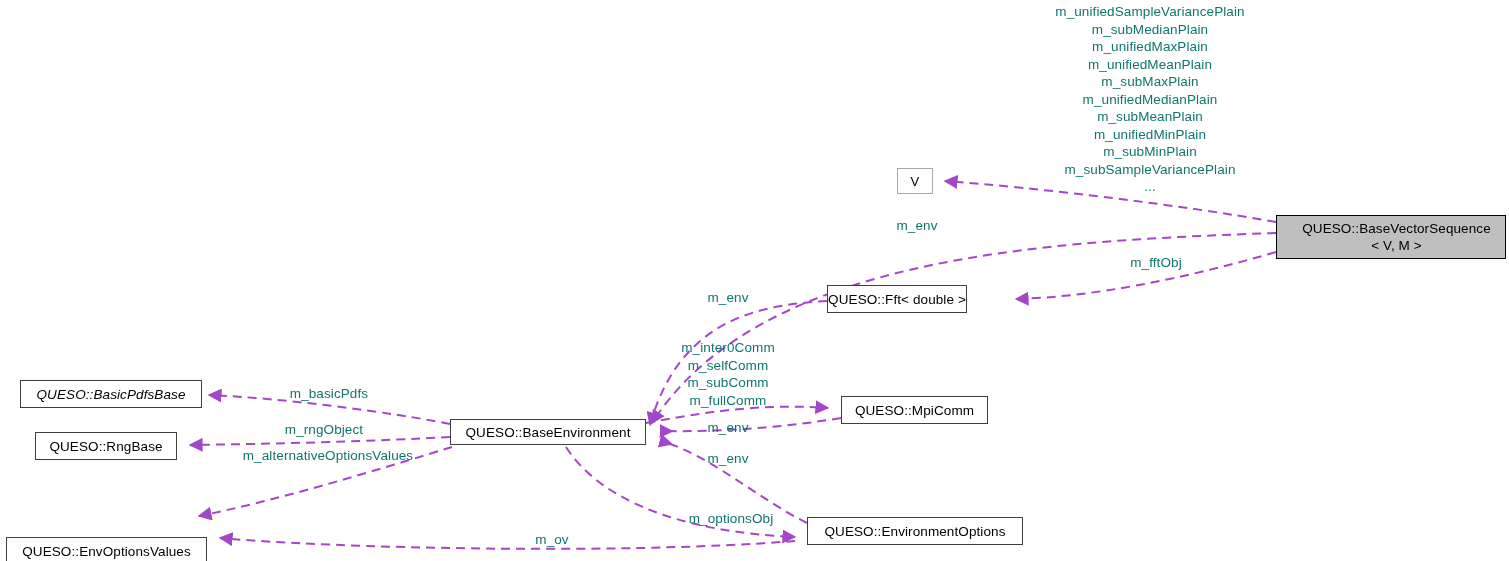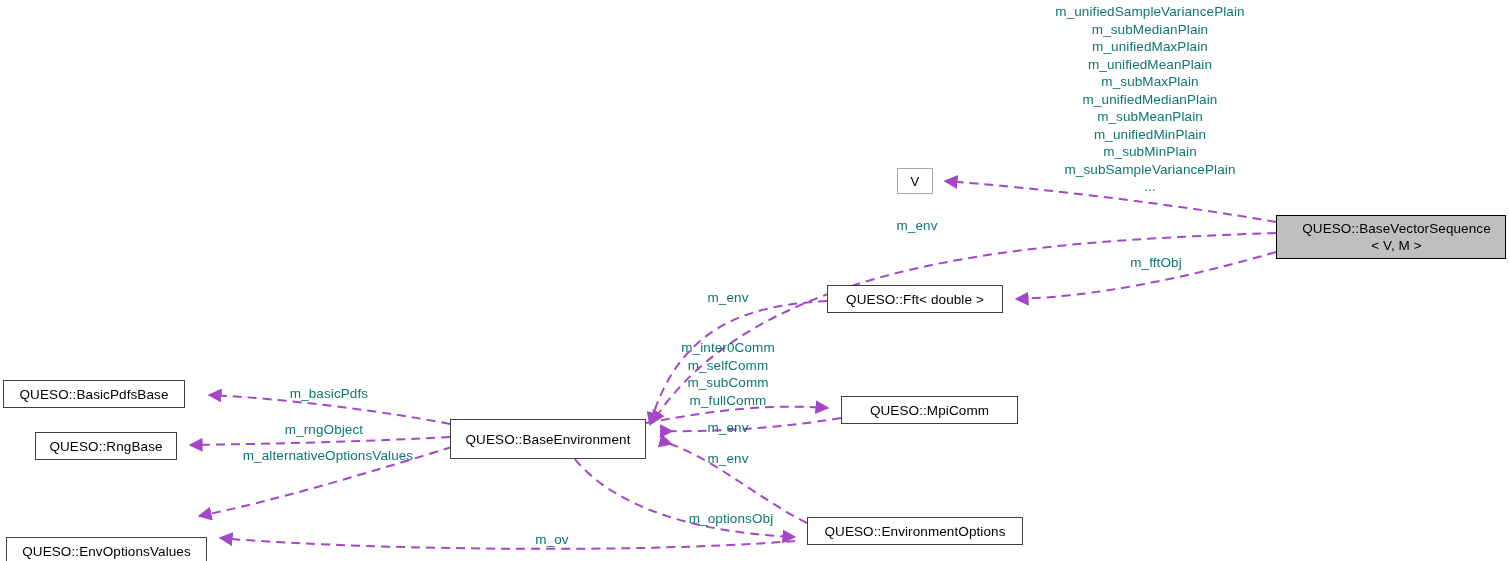--- a/index.html
+++ b/index.html
@@ -98,27 +98,27 @@
 
       <path d="M 795 541 C 620 555 330 548 220 538" marker-end="url(#arrowR)"></path>
     </g>
   </svg>
 
   <div class="node focus" style="left:1276px;top:215px;width:230px;height:44px;">QUESO::BaseVectorSequence
 &lt; V, M &gt;</div>
 
   <div class="node plain" style="left:897px;top:168px;width:36px;height:26px;">V</div>
 
-  <div class="node" style="left:827px;top:285px;width:176px;height:28px;">QUESO::Fft&lt; double &gt;</div>
+  <div class="node" style="left:827px;top:285px;width:140px;height:28px;">QUESO::Fft&lt; double &gt;</div>
 
-  <div class="node" style="left:450px;top:419px;width:196px;height:40px;">QUESO::BaseEnvironment</div>
+  <div class="node" style="left:450px;top:419px;width:196px;height:26px;">QUESO::BaseEnvironment</div>
 
-  <div class="node" style="left:841px;top:396px;width:177px;height:28px;">QUESO::MpiComm</div>
+  <div class="node" style="left:841px;top:396px;width:147px;height:28px;">QUESO::MpiComm</div>
 
-  <div class="node" style="left:3px;top:380px;width:182px;height:28px;">QUESO::BasicPdfsBase</div>
+  <div class="node" style="left:20px;top:380px;width:182px;height:28px;font-style:italic;">QUESO::BasicPdfsBase</div>
 
   <div class="node" style="left:35px;top:432px;width:142px;height:28px;">QUESO::RngBase</div>
 
   <div class="node" style="left:6px;top:537px;width:201px;height:28px;">QUESO::EnvOptionsValues</div>
 
   <div class="node" style="left:807px;top:517px;width:216px;height:28px;">QUESO::EnvironmentOptions</div>
 
   <div class="edge-label" style="left:950px;top:3px;width:400px;">m_unifiedSampleVariancePlain
 m_subMedianPlain
 m_unifiedMaxPlain

